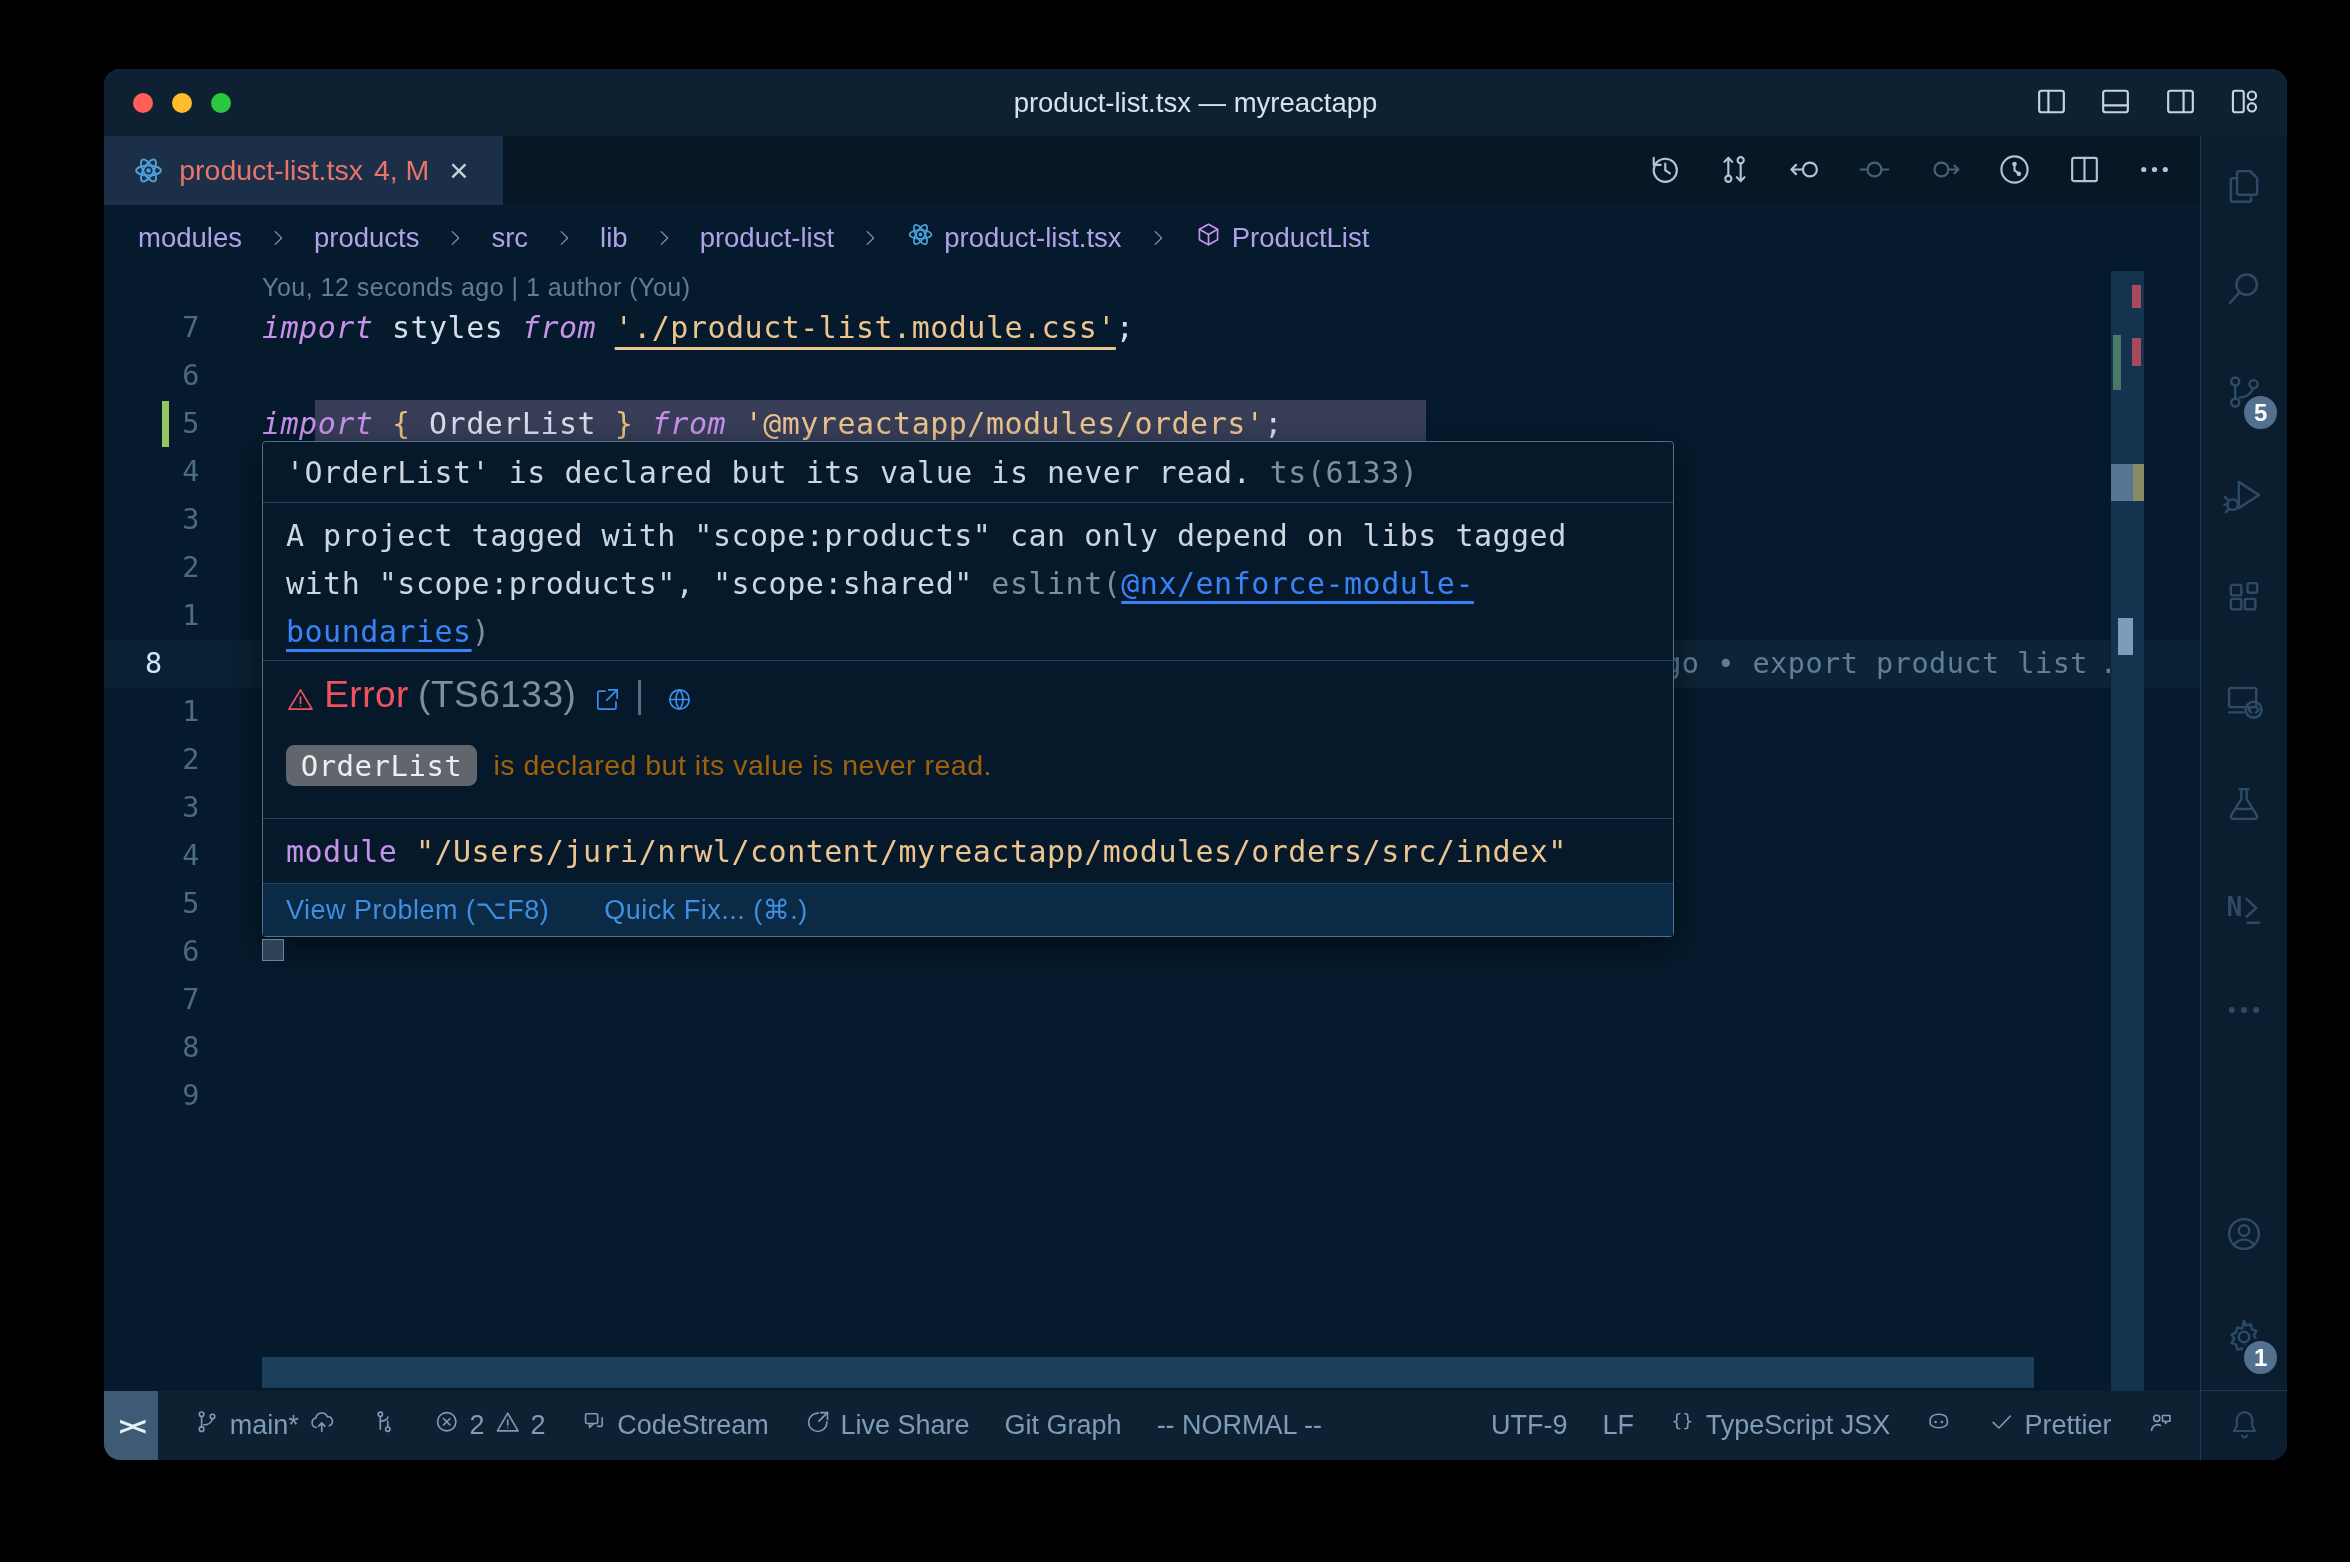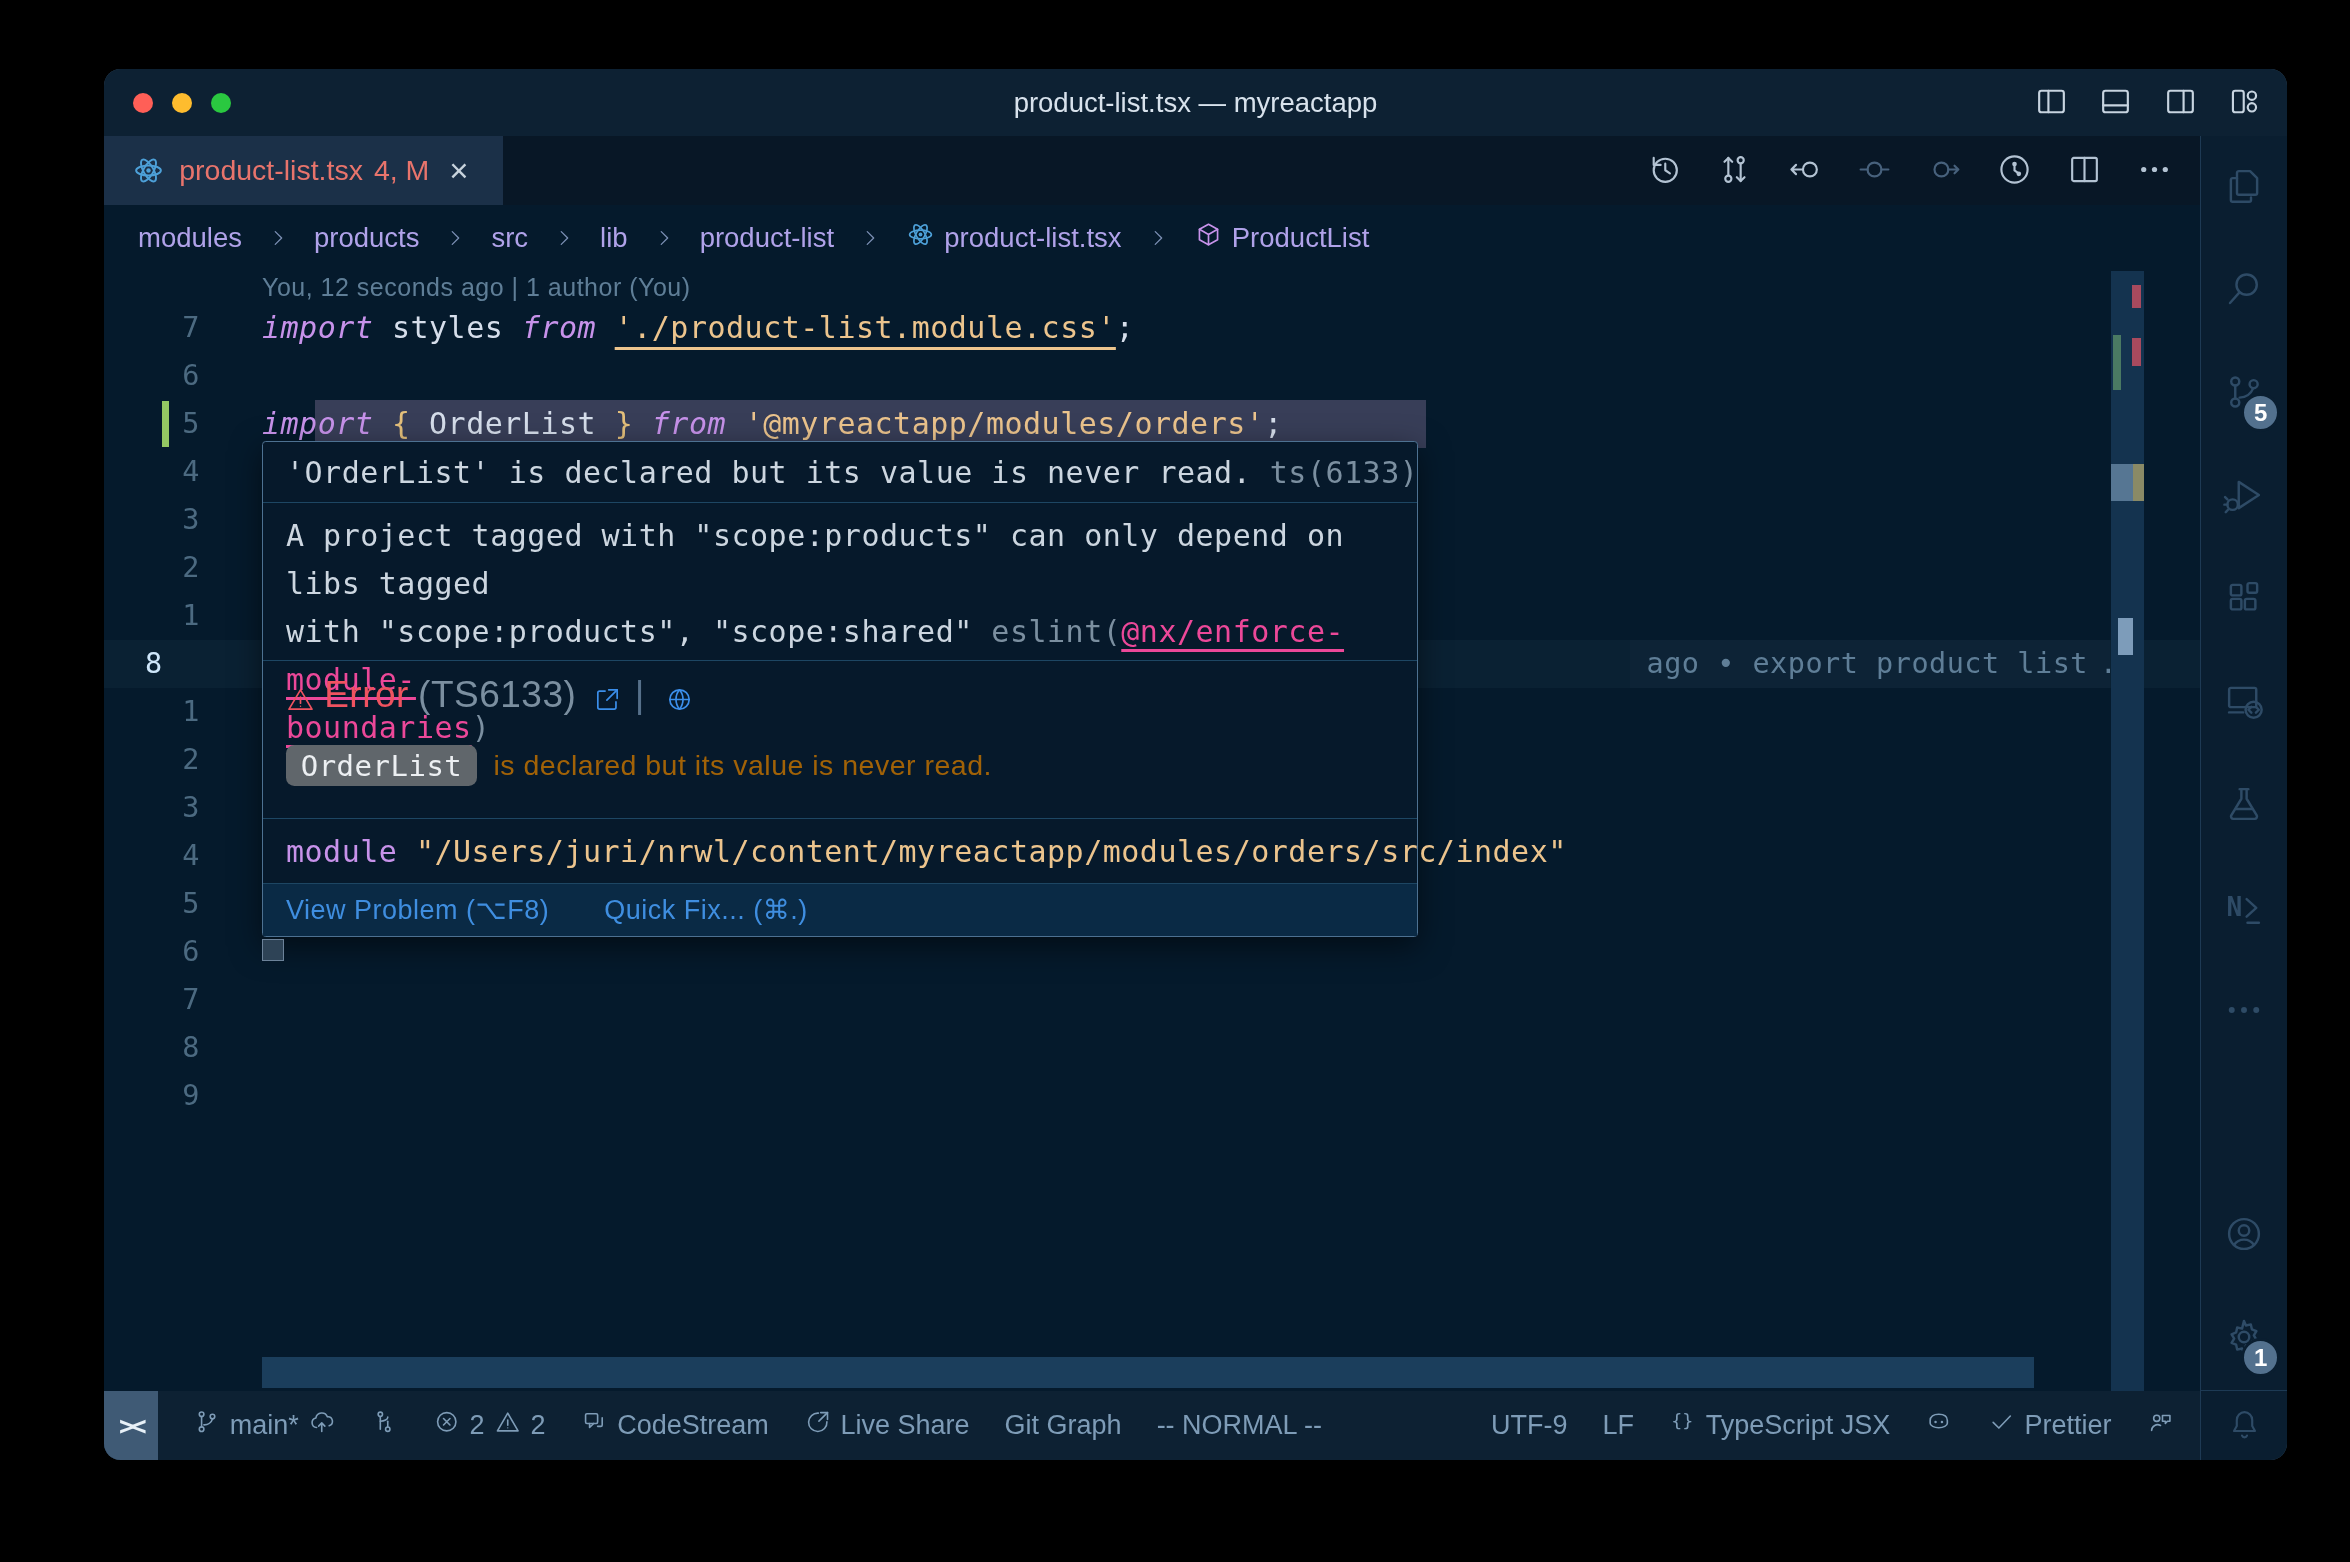--- a/index.html
+++ b/index.html
@@ -45,26 +45,26 @@
   .hlband{position:absolute;left:211px;width:1111px;top:0;height:48px;background:#383e58;}
   .kw{color:#c792ea;font-style:italic}.fg{color:#d6deeb}.str{color:#ecc48d}.brace{color:#e5c07b}.var{color:#d6deeb}
   .sq-green{text-decoration-line:underline;text-decoration-style:wavy;text-decoration-color:#3ed13e;text-decoration-thickness:2.8px;text-underline-offset:9.2px;text-decoration:underline;}
   .sq-red{text-decoration-line:underline;text-decoration-style:wavy;text-decoration-color:#e0694f;text-decoration-thickness:2.8px;text-underline-offset:9.2px;}
   .inline-blame{position:absolute;left:1526px;top:0;height:48px;width:480px;background:#0d2336;color:#5f7e97;font-size:28.5px;padding-left:16.5px;box-sizing:border-box;overflow:hidden;}
   
   .ruler{position:absolute;right:56px;top:0;bottom:0;width:33px;background:#14334f;}
   .mark{position:absolute;}
   .hscroll{position:absolute;left:158px;top:1086px;width:1772px;height:31px;background:#1b3e5c;}
   
-  .hover{position:absolute;left:158px;top:170px;width:1156px;height:496px;background:#06192b;border:1.8px solid #4d7191;border-radius:3.7px;box-sizing:border-box;z-index:10;box-shadow:0 9.2px 31px rgba(0,0,0,.5);display:flex;flex-direction:column;}
+  .hover{position:absolute;left:158px;top:170px;width:1412px;height:496px;background:#06192b;border:1.8px solid #4d7191;border-radius:3.7px;box-sizing:border-box;z-index:10;box-shadow:0 9.2px 31px rgba(0,0,0,.5);display:flex;flex-direction:column;}
   .hv-s{padding:0 23px;box-sizing:border-box;}
   .hv1{height:61px;line-height:61px;border-bottom:0.9px solid #1d4663;color:#ccd6e0;font-size:30px;letter-spacing:0.5px;white-space:pre;}
   .hv-dimcode{color:#7b8fa0;}
   .hv2{height:158px;border-bottom:0.9px solid #1d4663;color:#ccd6e0;font-size:30px;letter-spacing:0.5px;line-height:48px;padding-top:9.2px;white-space:pre-wrap;}
-  .hv-link{color:#ec4899;text-decoration:underline;text-underline-offset:7.3px;}
+  .hv-link{color:#3b82f6;text-decoration:underline;text-underline-offset:7.3px;}
   .hv3{height:158px;border-bottom:0.9px solid #1d4663;font-family:"Liberation Sans",sans-serif;}
   .hv3-row1{display:flex;align-items:center;gap:9.2px;height:68px;font-size:37px;}
   .hv-err{color:#ef5360;}
   .hv3-row1 .tri{width:29px;height:29px;color:#ef5360;}
   .hv3-row1 .lk{width:29px;height:29px;color:#3b8eea;margin-left:7.3px;}
   .hv-sep{color:#56708a;margin:0 3.7px;}
   .hv3-row2{display:flex;align-items:center;gap:16.5px;height:73px;}
   .chip{background:#60666b;color:#eceff2;font-family:"DejaVu Sans Mono",monospace;font-size:29px;padding:3.7px 14.7px;border-radius:8.3px;}
   .chip-text{color:#a16207;font-size:28.5px;}
   .hv4{height:65px;line-height:65px;border-bottom:0.9px solid #1d4663;font-size:30px;letter-spacing:0.5px;white-space:pre;}

